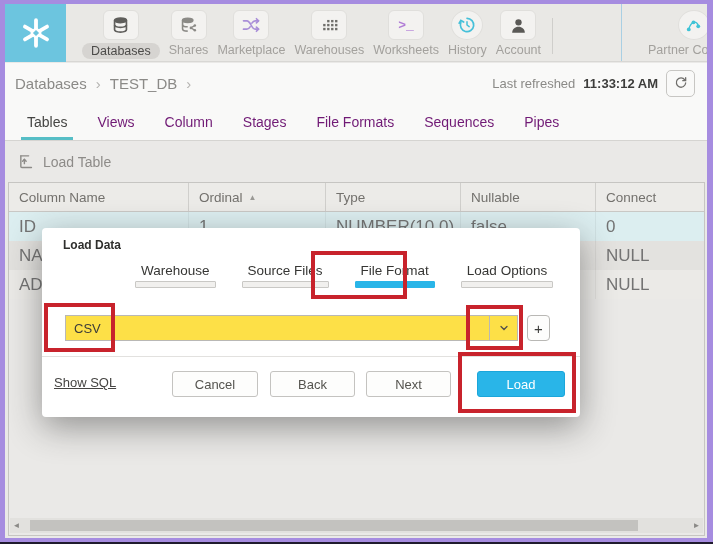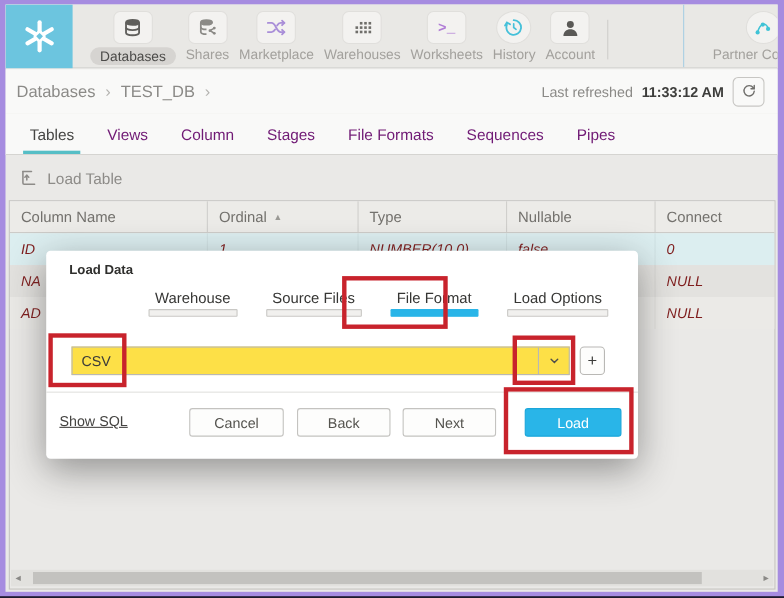--- a/index.html
+++ b/index.html
@@ -39,21 +39,21 @@
 
   
   .toolbar { position:absolute; left:0; top:137px; width:702px; height:41px; display:flex; align-items:center; gap:8px; padding-left:13px; }
   .load-table { display:flex; align-items:center; gap:8px; color:#8d8b88; font-size:14px; cursor:pointer;text-align:center; }
 
   
   .panel { position:absolute; left:3px; top:178px; width:697px; height:354px; border:1px solid #c6c5c2; }
   .thead { display:flex; height:29px; background:#ecebe8; border-bottom:1px solid #c9c8c5; }
   .th { font-size:13.5px; color:#73716d; display:flex; align-items:center; padding-left:10px; border-right:1px solid #d0cfcc; }
   .th:last-child { border-right:none; }
-  .trow { display:flex; height:29px; font-size:13px; color:#7f1d1d;font-style:italic; }
+  .trow { display:flex; height:29px; font-size:17px; color:#737373; }
   .td { display:flex; align-items:center; padding-left:10px; border-right:1px solid rgba(0,0,0,0.05); overflow:hidden; white-space:nowrap; }
   .td:last-child { border-right:none; }
   .c0 { width:180px; flex:none; } .c1 { width:137px; flex:none; } .c2 { width:135px; flex:none; } .c3 { width:135px; flex:none; } .c4 { flex:1; }
   .row-sel { background:#dceef0; }
   .row-a { background:#e3e2df; }
   .row-b { background:#ebeae7; }
   .sort-arrow { font-size:8px; color:#9a9995; margin-left:6px; }
 
   
   .hscroll { position:absolute; left:1px; bottom:2px; width:693px; height:15px; background:#e2e1de; display:flex; align-items:center; }

